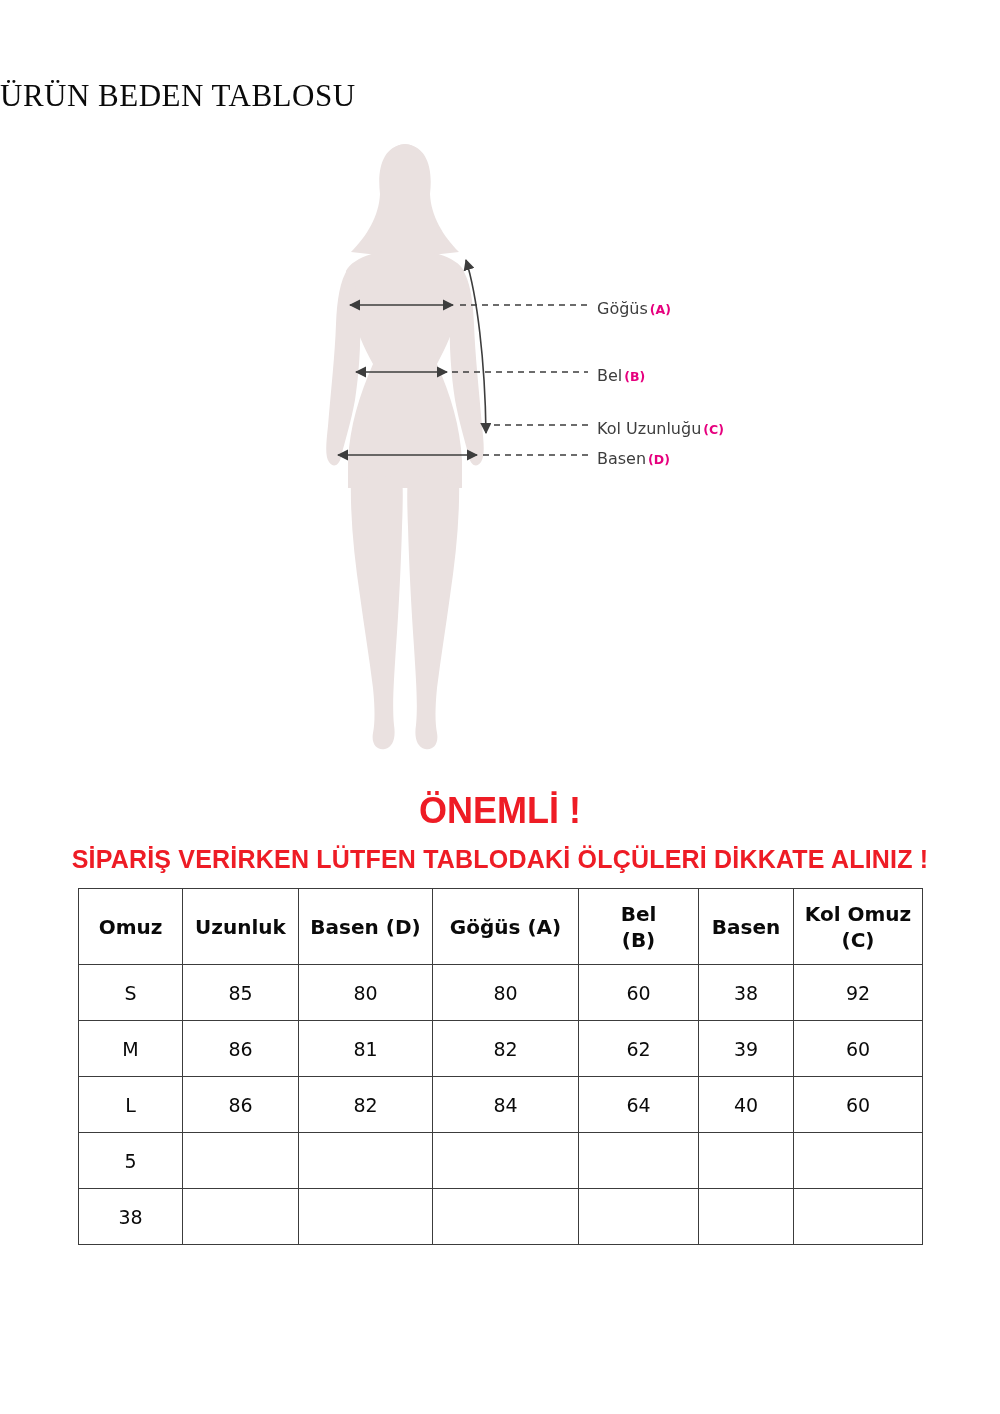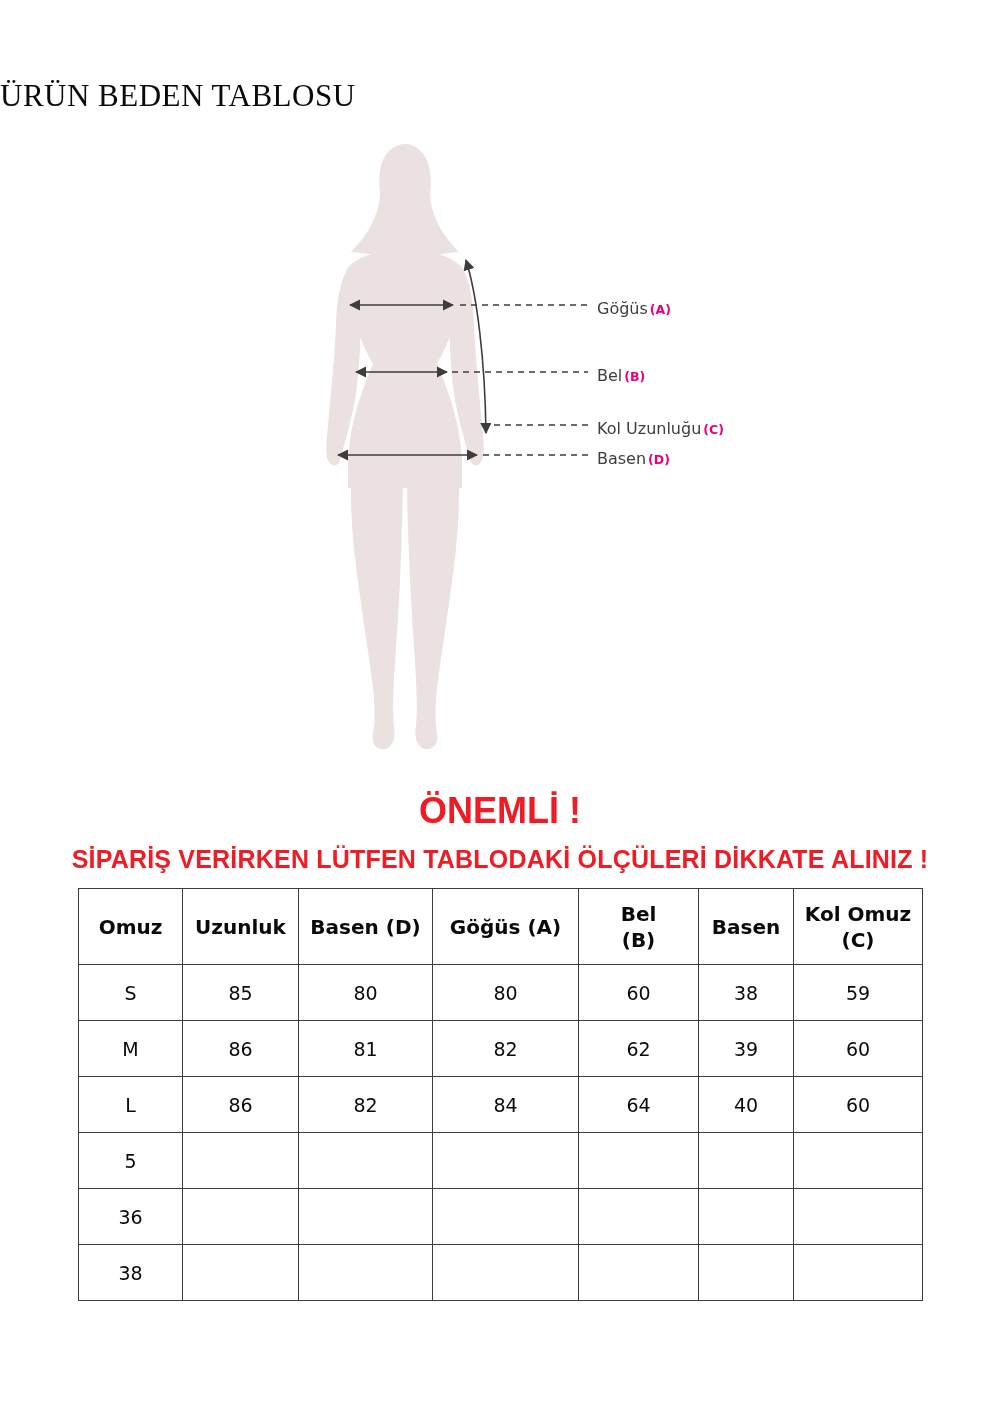--- a/index.html
+++ b/index.html
@@ -132,21 +132,21 @@
       </tr>
     </thead>
     <tbody>
       <tr>
         <td>S</td>
         <td>85</td>
         <td>80</td>
         <td>80</td>
         <td>60</td>
         <td>38</td>
-        <td>59</td>
+        <td>92</td>
       </tr>
       <tr>
         <td>M</td>
         <td>86</td>
         <td>81</td>
         <td>82</td>
         <td>62</td>
         <td>39</td>
         <td>60</td>
       </tr>
@@ -162,29 +162,20 @@
       <tr>
         <td>5</td>
         <td></td>
         <td></td>
         <td></td>
         <td></td>
         <td></td>
         <td></td>
       </tr>
       <tr>
-        <td>36</td>
-        <td></td>
-        <td></td>
-        <td></td>
-        <td></td>
-        <td></td>
-        <td></td>
-      </tr>
-      <tr>
         <td>38</td>
         <td></td>
         <td></td>
         <td></td>
         <td></td>
         <td></td>
         <td></td>
       </tr>
     </tbody>
   </table>

